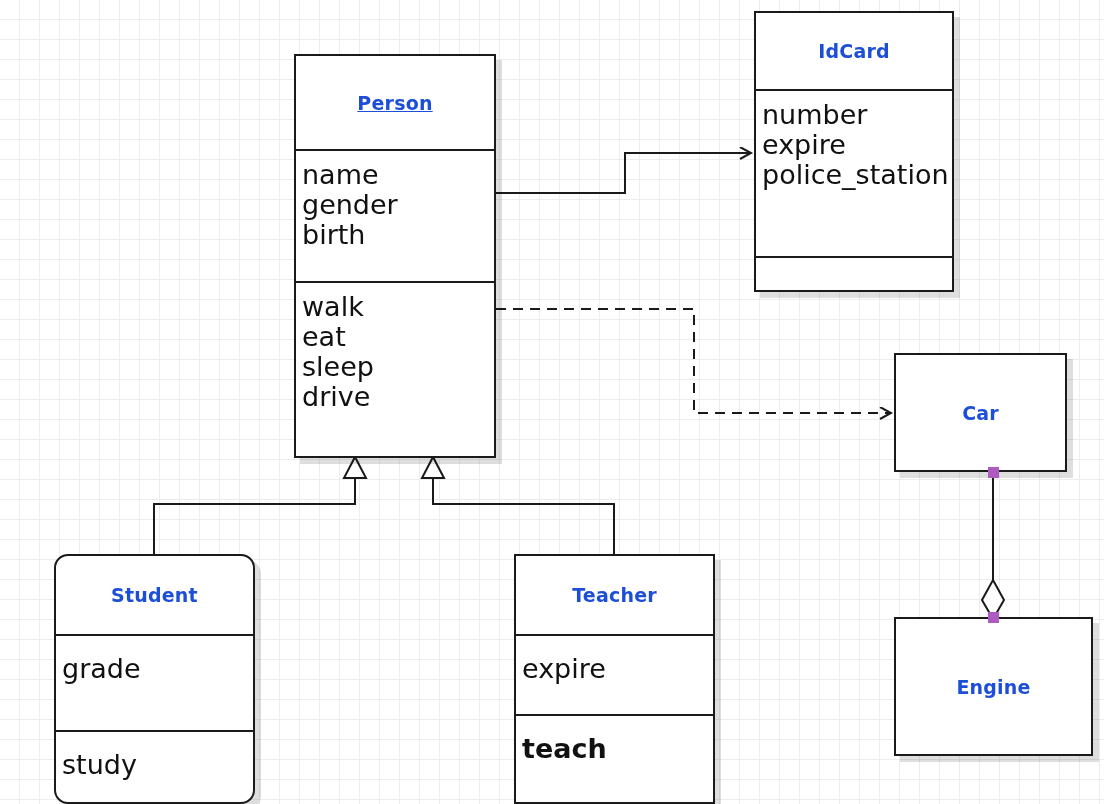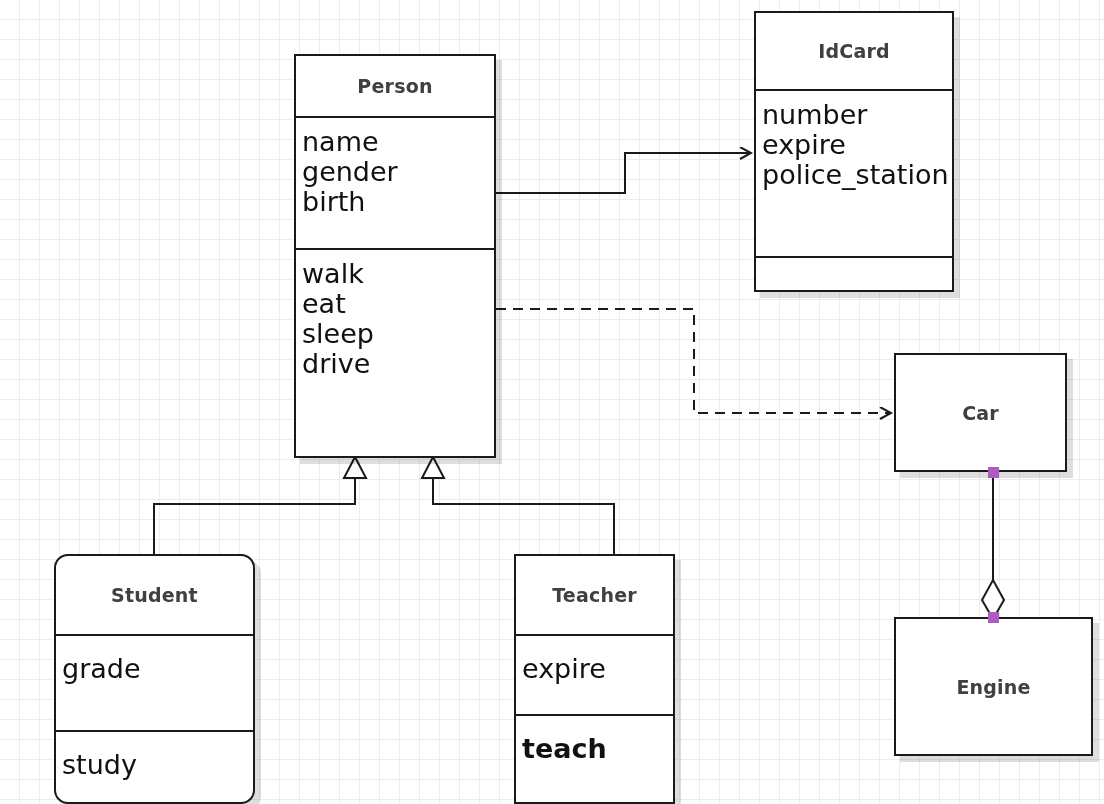--- a/index.html
+++ b/index.html
@@ -43,21 +43,21 @@
   }
   .compartment + .compartment {
     border-top: 2px solid #1a1a1a;
   }
   .class-title {
     display: flex;
     align-items: center;
     justify-content: center;
     font-weight: bold;
     font-size: 19px;
-    color: #404040;
+    color: #1d4ed8;
     letter-spacing: 0.2px;
   }
   .member-list {
     padding: 9px 0 0 6px;
     font-size: 27px;
     line-height: 30px;
     color: #111111;
     white-space: nowrap;
   }
   .member-list.tight {
@@ -110,21 +110,21 @@
     <g>
       <path d="M 993,472 L 993,583" fill="none" stroke="#1a1a1a" stroke-width="2"></path>
       <polygon points="993,580 1004,600 993,619 982,600" fill="#ffffff" stroke="#1a1a1a" stroke-width="2" stroke-linejoin="miter"></polygon>
     </g>
   </svg>
 
   <div class="handle" style="left:988px; top:467px;"></div>
   <div class="handle" style="left:988px; top:612px;"></div>
 
   <div class="uml-class" style="left:294px; top:54px; width:202px; height:404px;">
-    <div class="compartment class-title" style="height:60px;">Person</div>
+    <div class="compartment class-title" style="height:93px;text-decoration:underline;">Person</div>
     <div class="compartment" style="height:132px;">
       <div class="member-list">
         <span class="member-line">name</span>
         <span class="member-line">gender</span>
         <span class="member-line">birth</span>
       </div>
     </div>
     <div class="compartment" style="height:192px;">
       <div class="member-list">
         <span class="member-line">walk</span>
@@ -156,21 +156,21 @@
         <span class="member-line">grade</span>
       </div>
     </div>
     <div class="compartment" style="height:90px;margin-top:16px;">
       <div class="member-list tight">
         <span class="member-line">study</span>
       </div>
     </div>
   </div>
 
-  <div class="uml-class" style="left:514px; top:554px; width:161px; height:250px;">
+  <div class="uml-class" style="left:514px; top:554px; width:201px; height:250px;">
     <div class="compartment class-title" style="height:78px;">Teacher</div>
     <div class="compartment" style="height:80px;">
       <div class="member-list tight">
         <span class="member-line">expire</span>
       </div>
     </div>
     <div class="compartment" style="height:90px;font-weight:bold;">
       <div class="member-list tight">
         <span class="member-line">teach</span>
       </div>

